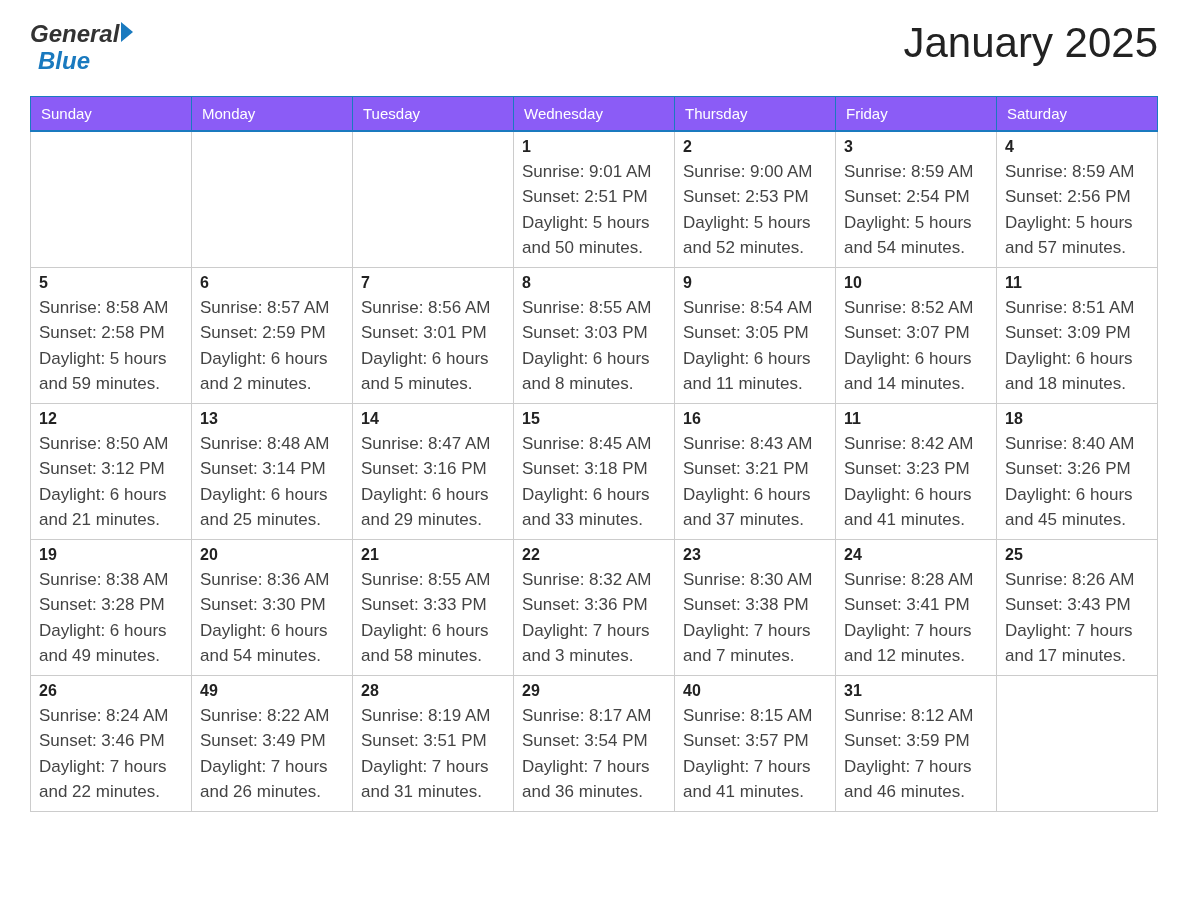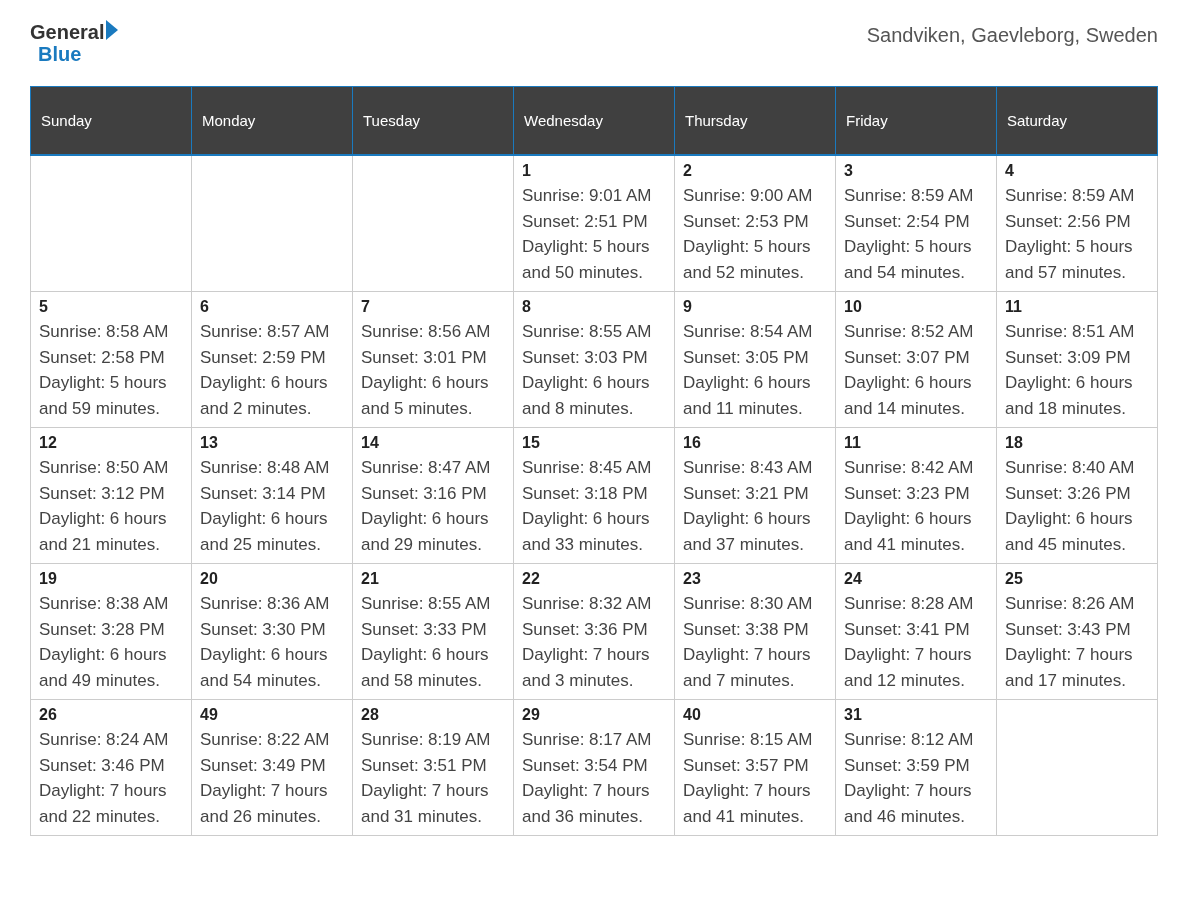--- a/index.html
+++ b/index.html
@@ -16,24 +16,25 @@
       justify-content: space-between;
       align-items: flex-start;
       margin-bottom: 20px;
     }
     .logo {
       display: flex;
       align-items: center;
       gap: 0;
     }
     .logo-text {
-      font-size: 20px;
+      font-size: 24px;
       font-weight: bold;
       color: #333;
       line-height: 1.2;
+      font-style: italic;
     }
     .logo-blue {
       color: #1a7abf;
     }
     .logo-arrow {
       width: 0;
       height: 0;
       border-left: 12px solid #1a7abf;
       border-top: 10px solid transparent;
       border-bottom: 10px solid transparent;
@@ -55,25 +56,25 @@
       font-size: 20px;
       color: #555;
       margin-top: 4px;
     }
     .calendar-table {
       width: 100%;
       border-collapse: collapse;
       table-layout: fixed;
     }
     .calendar-table thead tr th {
-      background-color: #404040;
+      background-color: #8b5cf6;
       color: #fff;
       font-size: 15px;
       font-weight: normal;
-      padding: 25px 10px;
+      padding: 8px 10px;
       border: 1px solid #1a7abf;
       text-align: left;
     }
     .calendar-table tbody tr td {
       vertical-align: top;
       border: 1px solid #ccc;
       padding: 6px 8px;
       min-height: 90px;
       height: 110px;
     }
@@ -107,21 +108,21 @@
       <div style="display:flex;align-items:center;">
         <span class="logo-text">General</span>
         <span class="logo-arrow"></span>
       </div>
       <div style="margin-left:8px;margin-top:-2px;">
         <span class="logo-text logo-blue">Blue</span>
       </div>
     </div>
   </div>
   <div class="title-area">
-    <div class="calendar-subtitle">Sandviken, Gaevleborg, Sweden</div>
+    <div class="calendar-title">January 2025</div>
   </div>
 </div>
 
 <table class="calendar-table">
   <thead>
     <tr>
     <th>Sunday</th>
         <th>Monday</th>
         <th>Tuesday</th>
         <th>Wednesday</th>

